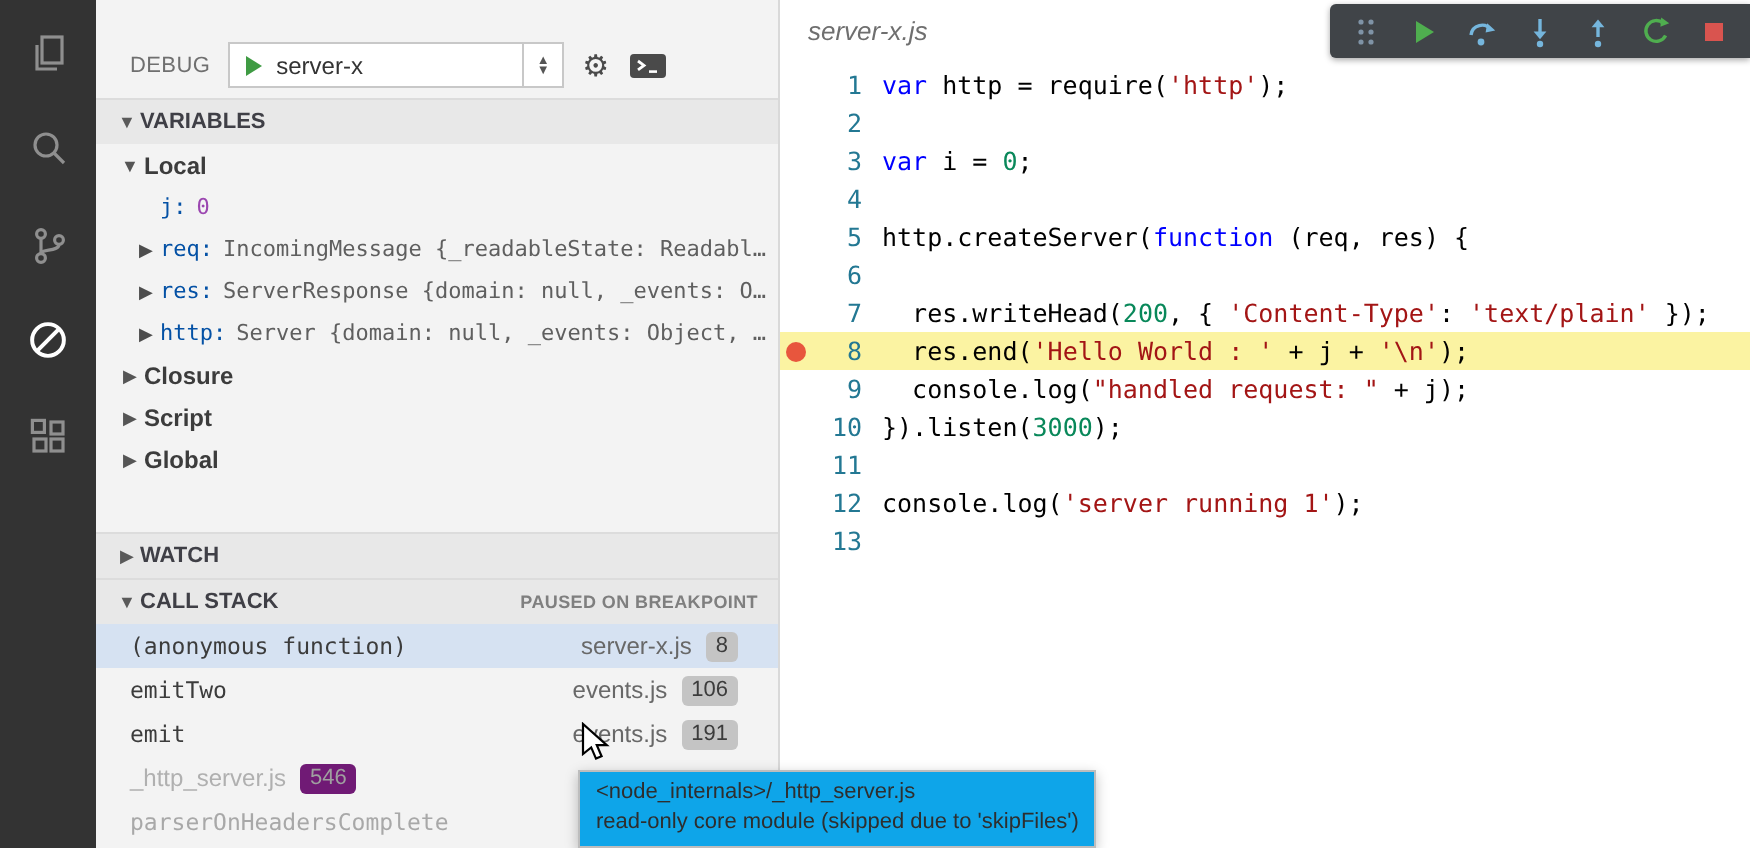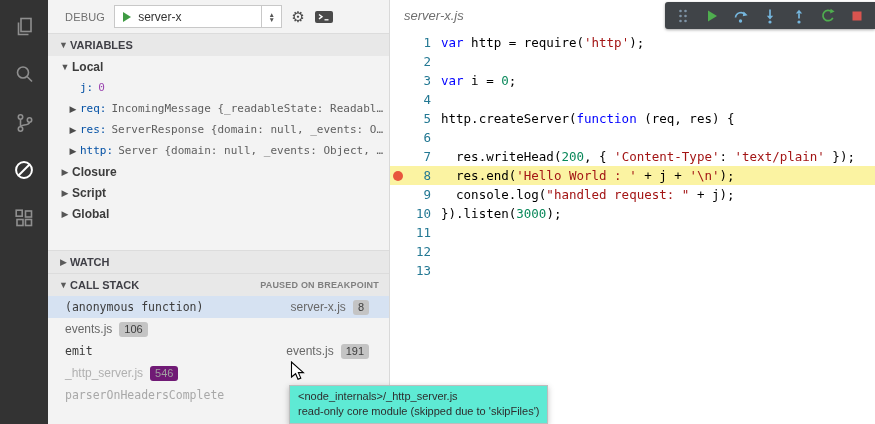--- a/index.html
+++ b/index.html
@@ -6,21 +6,21 @@
   .container{position:relative;width:875px;height:424px;display:flex;font-family:"Liberation Sans",sans-serif;overflow:hidden;background:#fff;}
 
   
   .activitybar{width:48px;background:#333333;display:flex;flex-direction:column;align-items:center;padding-top:2px;flex-shrink:0;}
   .ab-item{width:48px;height:48px;display:flex;align-items:center;justify-content:center;cursor:pointer;}
   .ab-item svg{stroke:#8f8f8f;fill:none;stroke-width:1.6;}
   .ab-item.active svg{stroke:#ffffff;stroke-width:1.9;}
 
   
   .sidebar{width:341px;background:#f3f3f3;border-right:1px solid #d9d9d9;display:flex;flex-direction:column;flex-shrink:0;font-size:12px;color:#3c3c3c;overflow:hidden;}
-  .debug-header{height:33px;display:flex;align-items:center;padding:0 8px 0 17px;gap:9px;flex-shrink:0;}
+  .debug-header{height:33px;display:flex;align-items:center;padding:16px 8px 0 17px;gap:9px;flex-shrink:0;}
   .debug-title{font-size:11px;color:#6f6f6f;letter-spacing:.2px;}
   .launch-select{width:168px;height:23px;background:#fff;border:1px solid #c8c8c8;display:flex;align-items:center;box-sizing:border-box;cursor:pointer;}
   .play-tri{width:0;height:0;border-left:8px solid #3f9b43;border-top:5px solid transparent;border-bottom:5px solid transparent;margin:0 7px 0 8px;}
   .launch-label{flex:1;font-size:12px;color:#333;}
   .updown{width:19px;align-self:stretch;border-left:1px solid #c8c8c8;display:flex;flex-direction:column;align-items:center;justify-content:center;color:#555;}
   .updown i{font-style:normal;font-size:6.5px;line-height:5px;}
   .gear{font-size:15px;color:#4a4a4a;cursor:pointer;}
   .console-btn{display:flex;align-items:center;cursor:pointer;}
 
   .pane-header{height:22px;background:#e8e8e8;border-top:1px solid #dcdcdc;display:flex;align-items:center;padding-left:9px;font-size:11px;font-weight:700;color:#3f3f46;flex-shrink:0;position:relative;cursor:pointer;}
@@ -62,21 +62,21 @@
   .bp-margin{width:15px;height:19px;position:relative;flex-shrink:0;cursor:pointer;}
   .bp-dot{position:absolute;left:3px;top:4.5px;width:10px;height:10px;border-radius:50%;background:#e8563d;}
   .lineno{width:26px;text-align:right;color:#237893;flex-shrink:0;}
   .code-text{white-space:pre;padding-left:10px;}
   .tk-k{color:#0000ff;}
   .tk-s{color:#a31515;}
   .tk-n{color:#09885a;}
   .tk-d{color:#000000;}
 
   
-  .tooltip{position:absolute;left:289px;top:385px;background:#5eead4;border:1px solid #bdbdbd;box-shadow:0 2px 6px rgba(0,0,0,.25);padding:3px 8px 4px;font-size:11px;line-height:15px;color:#2e2e2e;white-space:nowrap;z-index:20;}
+  .tooltip{position:absolute;left:289px;top:385px;background:#0ea5e9;border:1px solid #bdbdbd;box-shadow:0 2px 6px rgba(0,0,0,.25);padding:3px 8px 4px;font-size:11px;line-height:15px;color:#2e2e2e;white-space:nowrap;z-index:20;}
   .cursor{position:absolute;left:290px;top:361px;z-index:30;}
 </style>
 </head>
 <body>
 
 <div class="container">
 
   <div class="activitybar">
     <div class="ab-item">
       <svg width="23" height="23" viewBox="0 0 23 23">
@@ -191,20 +191,21 @@
       <span>CALL STACK</span>
       <span class="cs-status">PAUSED ON BREAKPOINT</span>
     </div>
     <div class="pane-body">
         <div class="frame selected">
           <span class="frame-fn">(anonymous function)</span>
           <span class="frame-file">server-x.js</span>
           <span class="frame-badge">8</span>
         </div>
         <div class="frame">
+          <span class="frame-fn">emitTwo</span>
           <span class="frame-file">events.js</span>
           <span class="frame-badge">106</span>
         </div>
         <div class="frame">
           <span class="frame-fn">emit</span>
           <span class="frame-file">events.js</span>
           <span class="frame-badge">191</span>
         </div>
         <div class="frame disabled">
           <span class="frame-file">_http_server.js</span>
@@ -325,20 +326,21 @@
           <span class="code-text"><span class="tk-d">}).listen(</span><span class="tk-n">3000</span><span class="tk-d">);</span></span>
         </div>
         <div class="line">
           <span class="bp-margin"></span>
           <span class="lineno">11</span>
           <span class="code-text"></span>
         </div>
         <div class="line">
           <span class="bp-margin"></span>
           <span class="lineno">12</span>
+          <span class="code-text"><span class="tk-d">console.log(</span><span class="tk-s">'server running 1'</span><span class="tk-d">);</span></span>
         </div>
         <div class="line">
           <span class="bp-margin"></span>
           <span class="lineno">13</span>
           <span class="code-text"></span>
         </div>
       </div>
   </div>
 
   <div class="tooltip">

